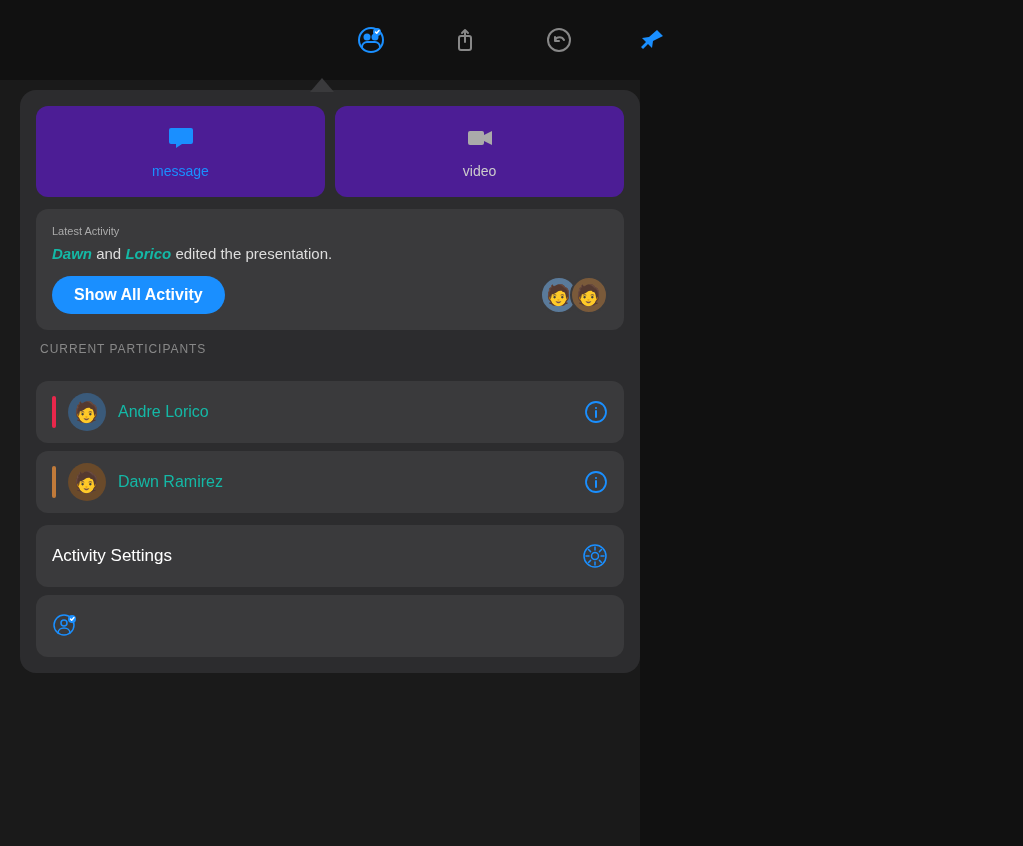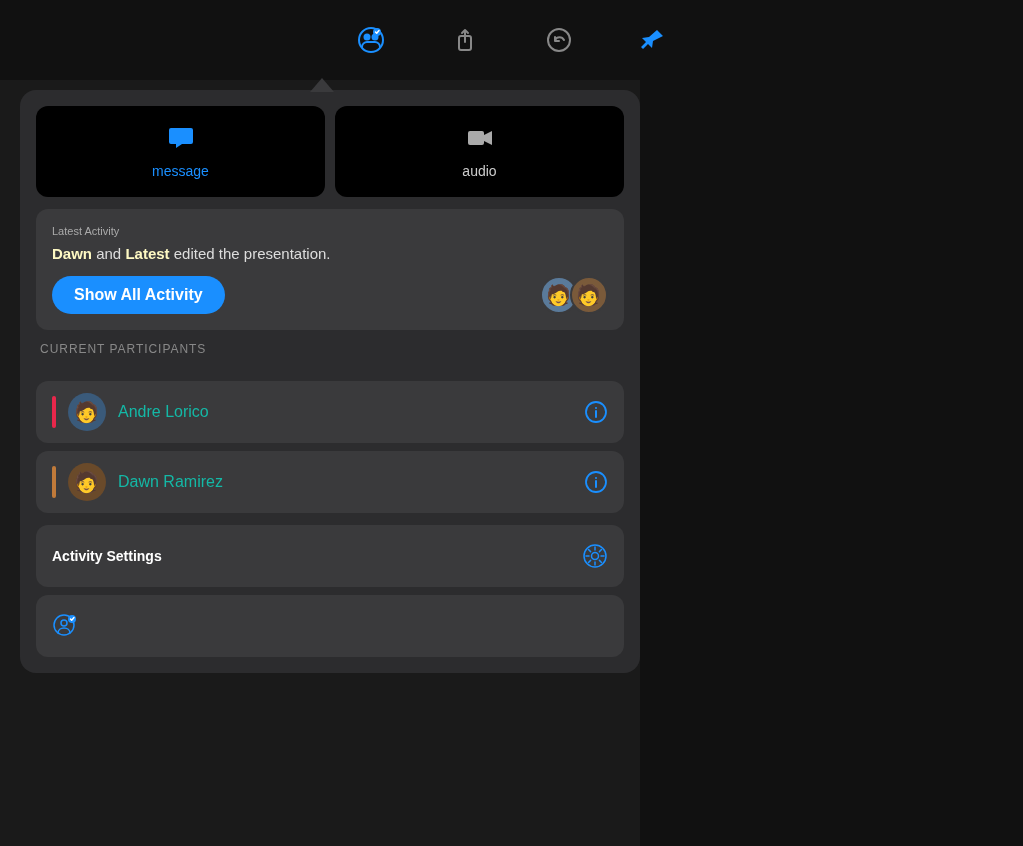--- a/index.html
+++ b/index.html
@@ -76,21 +76,21 @@
     }
 
     
     .action-buttons {
       display: flex;
       gap: 10px;
     }
 
     .action-btn {
       flex: 1;
-      background: #000000;
+      background: #4c1d95;
       border: none;
       border-radius: 12px;
       padding: 18px 12px;
       display: flex;
       flex-direction: column;
       align-items: center;
       gap: 8px;
       cursor: pointer;
       color: #fff;
     }
@@ -132,22 +132,23 @@
       margin-bottom: 8px;
     }
 
     .activity-desc {
       font-size: 15px;
       color: #ddd;
       margin-bottom: 14px;
     }
 
     .activity-desc strong {
-      color: #fef9c3;
+      color: #14b8a6;
       font-weight: 600;
+      font-style: italic;
     }
 
     .activity-footer {
       display: flex;
       align-items: center;
       justify-content: space-between;
     }
 
     .show-all-btn {
       background: #1a8fff;
@@ -254,23 +255,23 @@
       background: #3a3a3c;
       border-radius: 12px;
       padding: 18px 16px;
       display: flex;
       align-items: center;
       justify-content: space-between;
       cursor: pointer;
     }
 
     .settings-row-label {
-      font-size: 14px;
+      font-size: 17px;
       color: #fff;
-      font-weight: 700;
+      font-weight: 400;
     }
 
     .settings-icon {
       width: 26px;
       height: 26px;
       color: #1a8fff;
     }
 
     
     .right-side {
@@ -336,29 +337,29 @@
       <span class="btn-label">message</span>
     </button>
 
     <button class="action-btn">
       <span class="btn-icon-video">
         <svg viewBox="0 0 28 28" fill="#aaa" xmlns="http://www.w3.org/2000/svg">
           <rect x="2" y="7" width="16" height="14" rx="2" fill="#aaa"></rect>
           <path d="M18 11l8-4v14l-8-4V11z" fill="#aaa"></path>
         </svg>
       </span>
-      <span class="btn-label-neutral">audio</span>
+      <span class="btn-label-neutral">video</span>
     </button>
 
   </div>
 
   <div class="activity-card">
     <div class="activity-title">Latest Activity</div>
     <div class="activity-desc">
-      <strong>Dawn</strong> and <strong>Latest</strong> edited the presentation.
+      <strong>Dawn</strong> and <strong>Lorico</strong> edited the presentation.
     </div>
     <div class="activity-footer">
       <button class="show-all-btn">Show All Activity</button>
       <div class="avatar-stack">
         <div class="avatar-item" style="background: #5a7a9a; font-size:20px;">🧑</div>
         <div class="avatar-item" style="background: #7a5a3a; font-size:20px;">🧑</div>
       </div>
     </div>
   </div>
 

